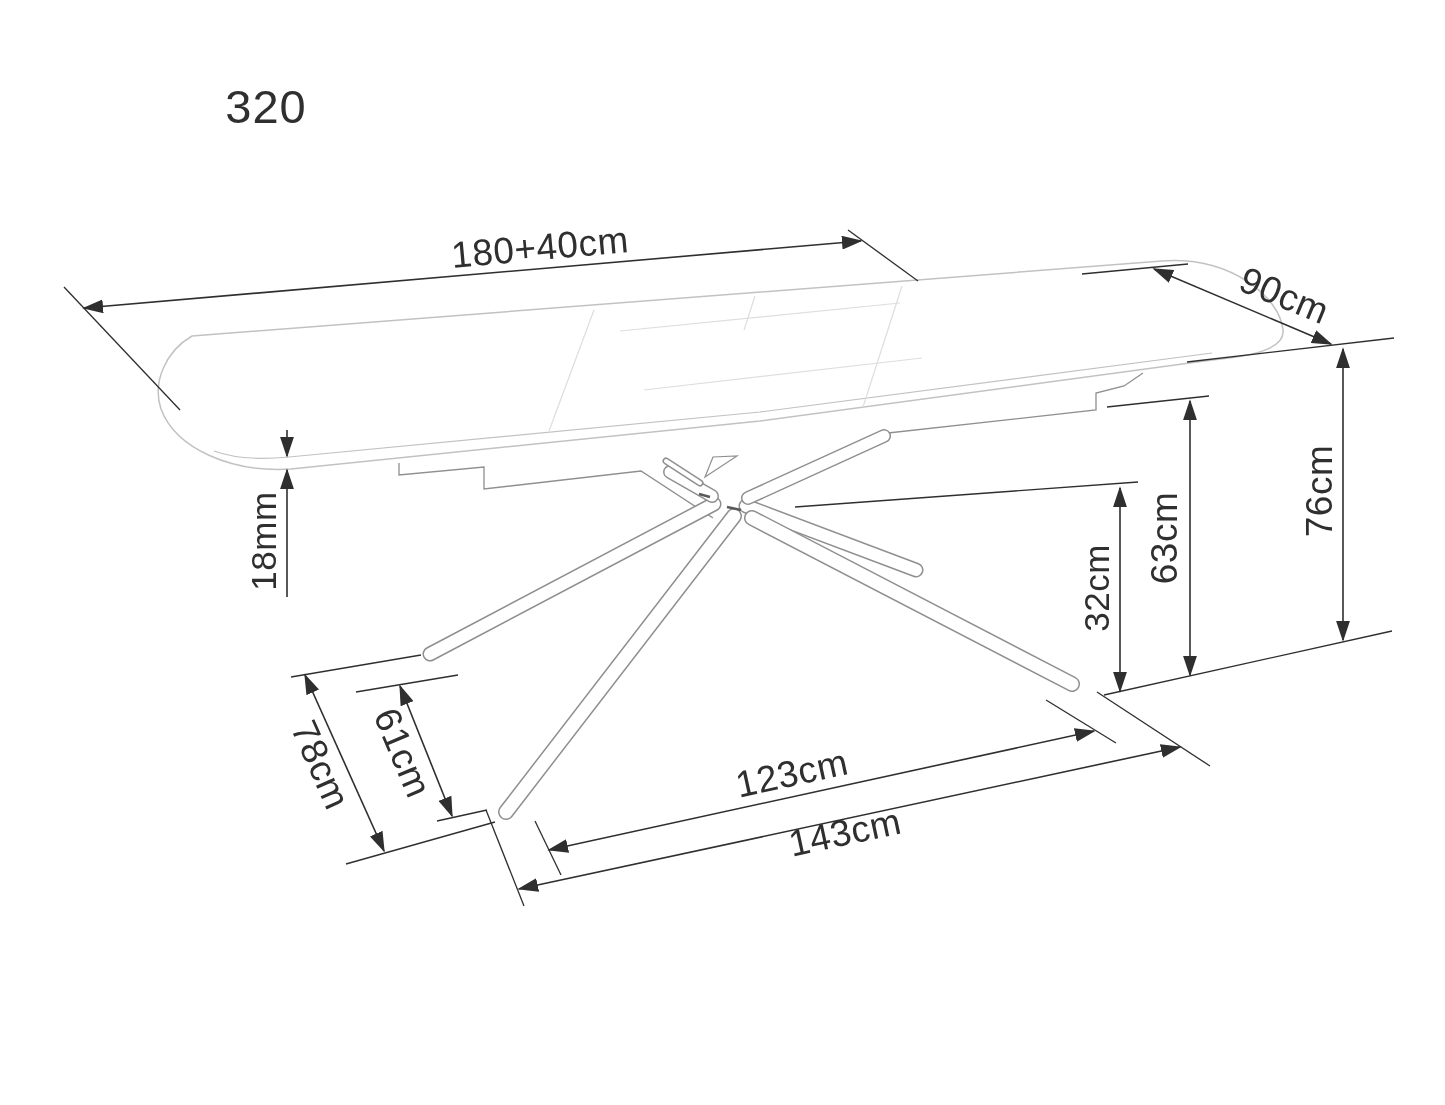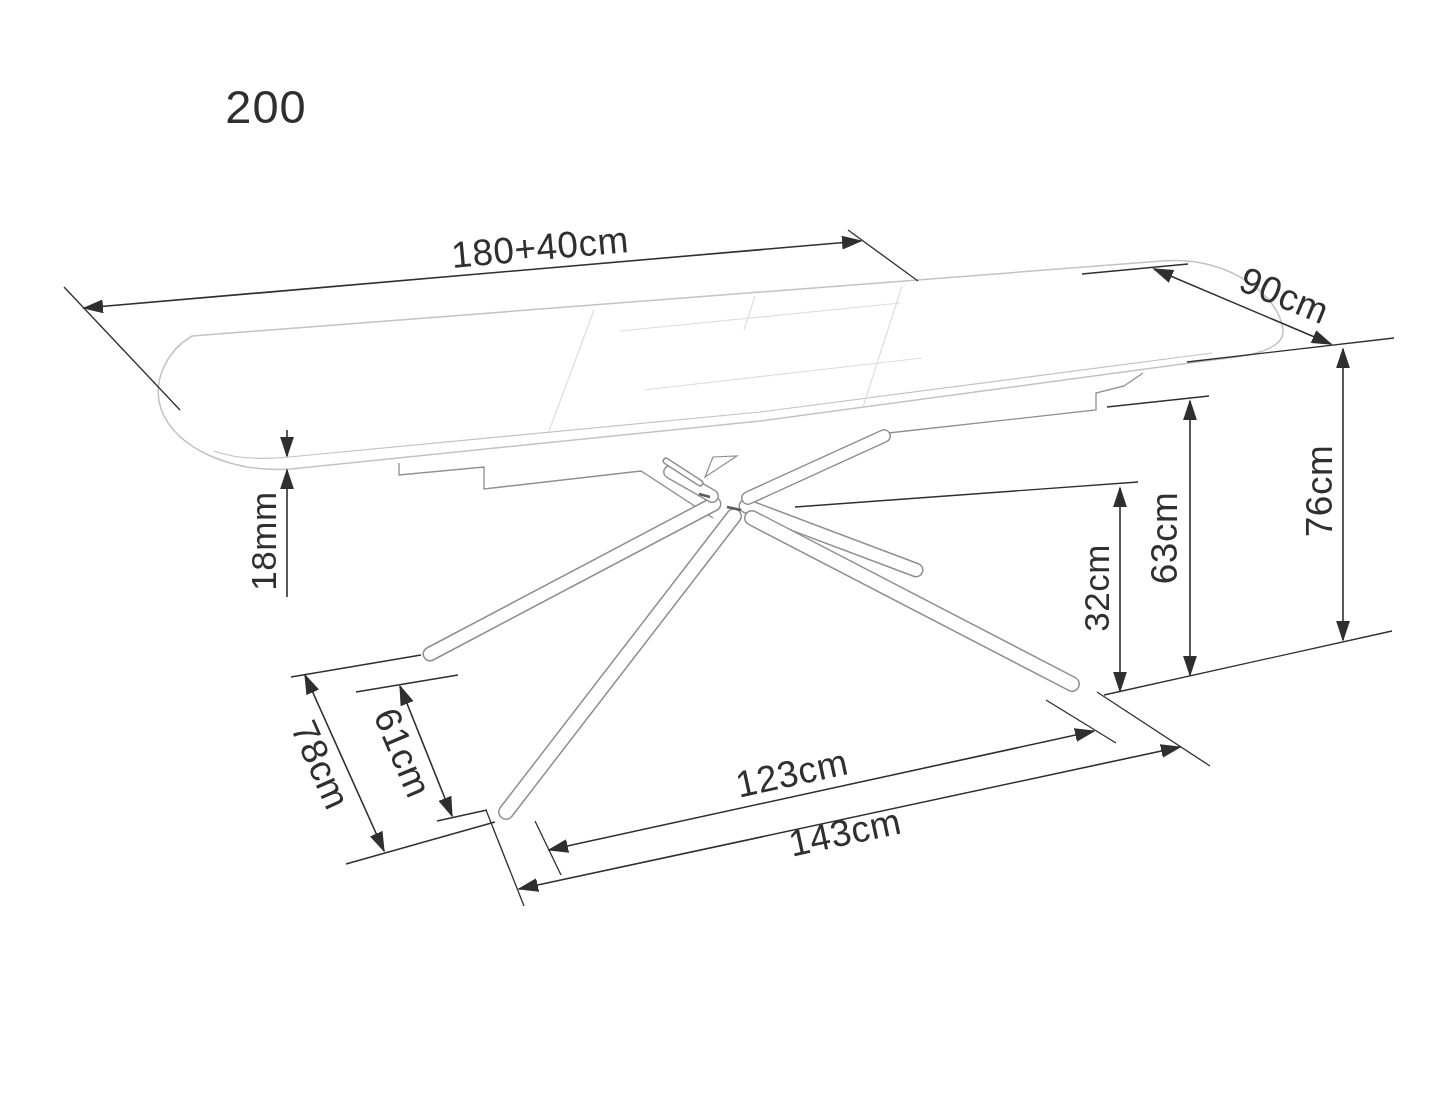--- a/index.html
+++ b/index.html
@@ -150,21 +150,21 @@
       <line class="ext" x1="535" y1="821" x2="561" y2="875"></line>
       <line class="ext" x1="1046" y1="700" x2="1116" y2="743"></line>
       <line class="dim" marker-start="url(#arrowhead)" marker-end="url(#arrowhead)" x1="549" y1="850" x2="1094" y2="731"></line>
 
       <line class="ext" x1="486" y1="810" x2="524" y2="906"></line>
       <line class="ext" x1="1097" y1="692" x2="1210" y2="766"></line>
       <line class="dim" marker-start="url(#arrowhead)" marker-end="url(#arrowhead)" x1="519" y1="889" x2="1180" y2="747"></line>
     </g>
   </svg>
 
-  <div class="dim-label lab-variant">200</div>
+  <div class="dim-label lab-variant">320</div>
   <div class="dim-label lab-length">180+40cm</div>
   <div class="dim-label lab-depth">90cm</div>
   <div class="dim-label lab-height">76cm</div>
   <div class="dim-label lab-h63">63cm</div>
   <div class="dim-label lab-h32">32cm</div>
   <div class="dim-label lab-thick">18mm</div>
   <div class="dim-label lab-d61">61cm</div>
   <div class="dim-label lab-d78">78cm</div>
   <div class="dim-label lab-l123">123cm</div>
   <div class="dim-label lab-l143">143cm</div>

